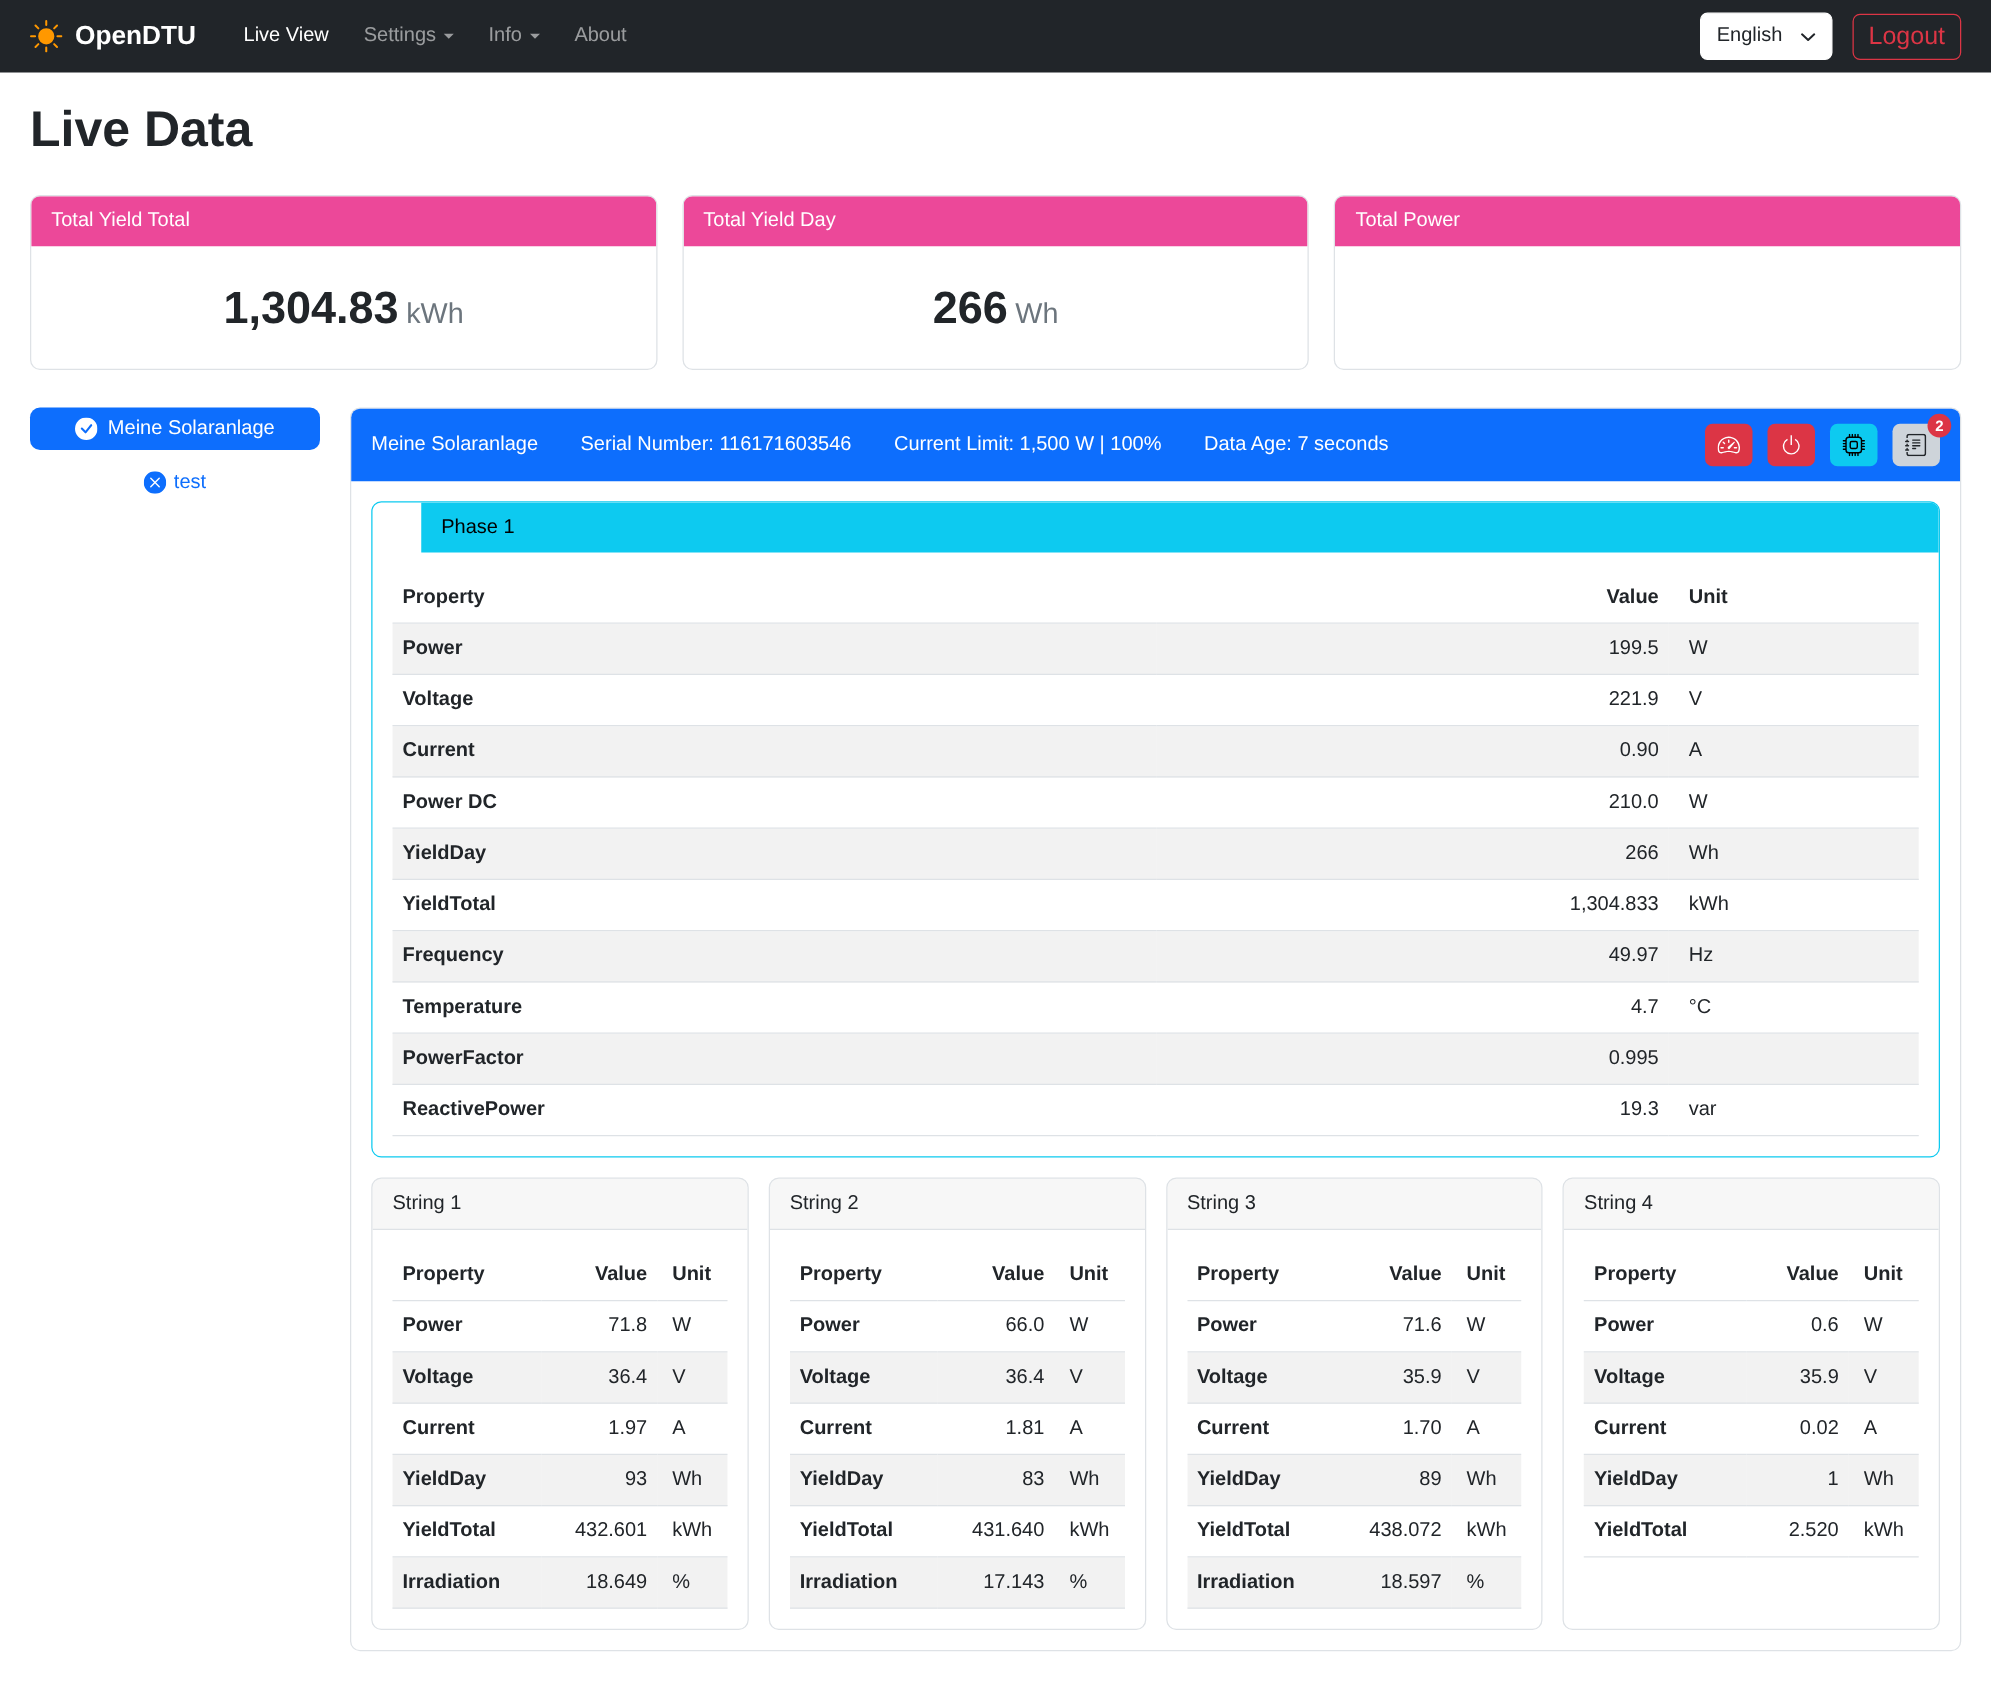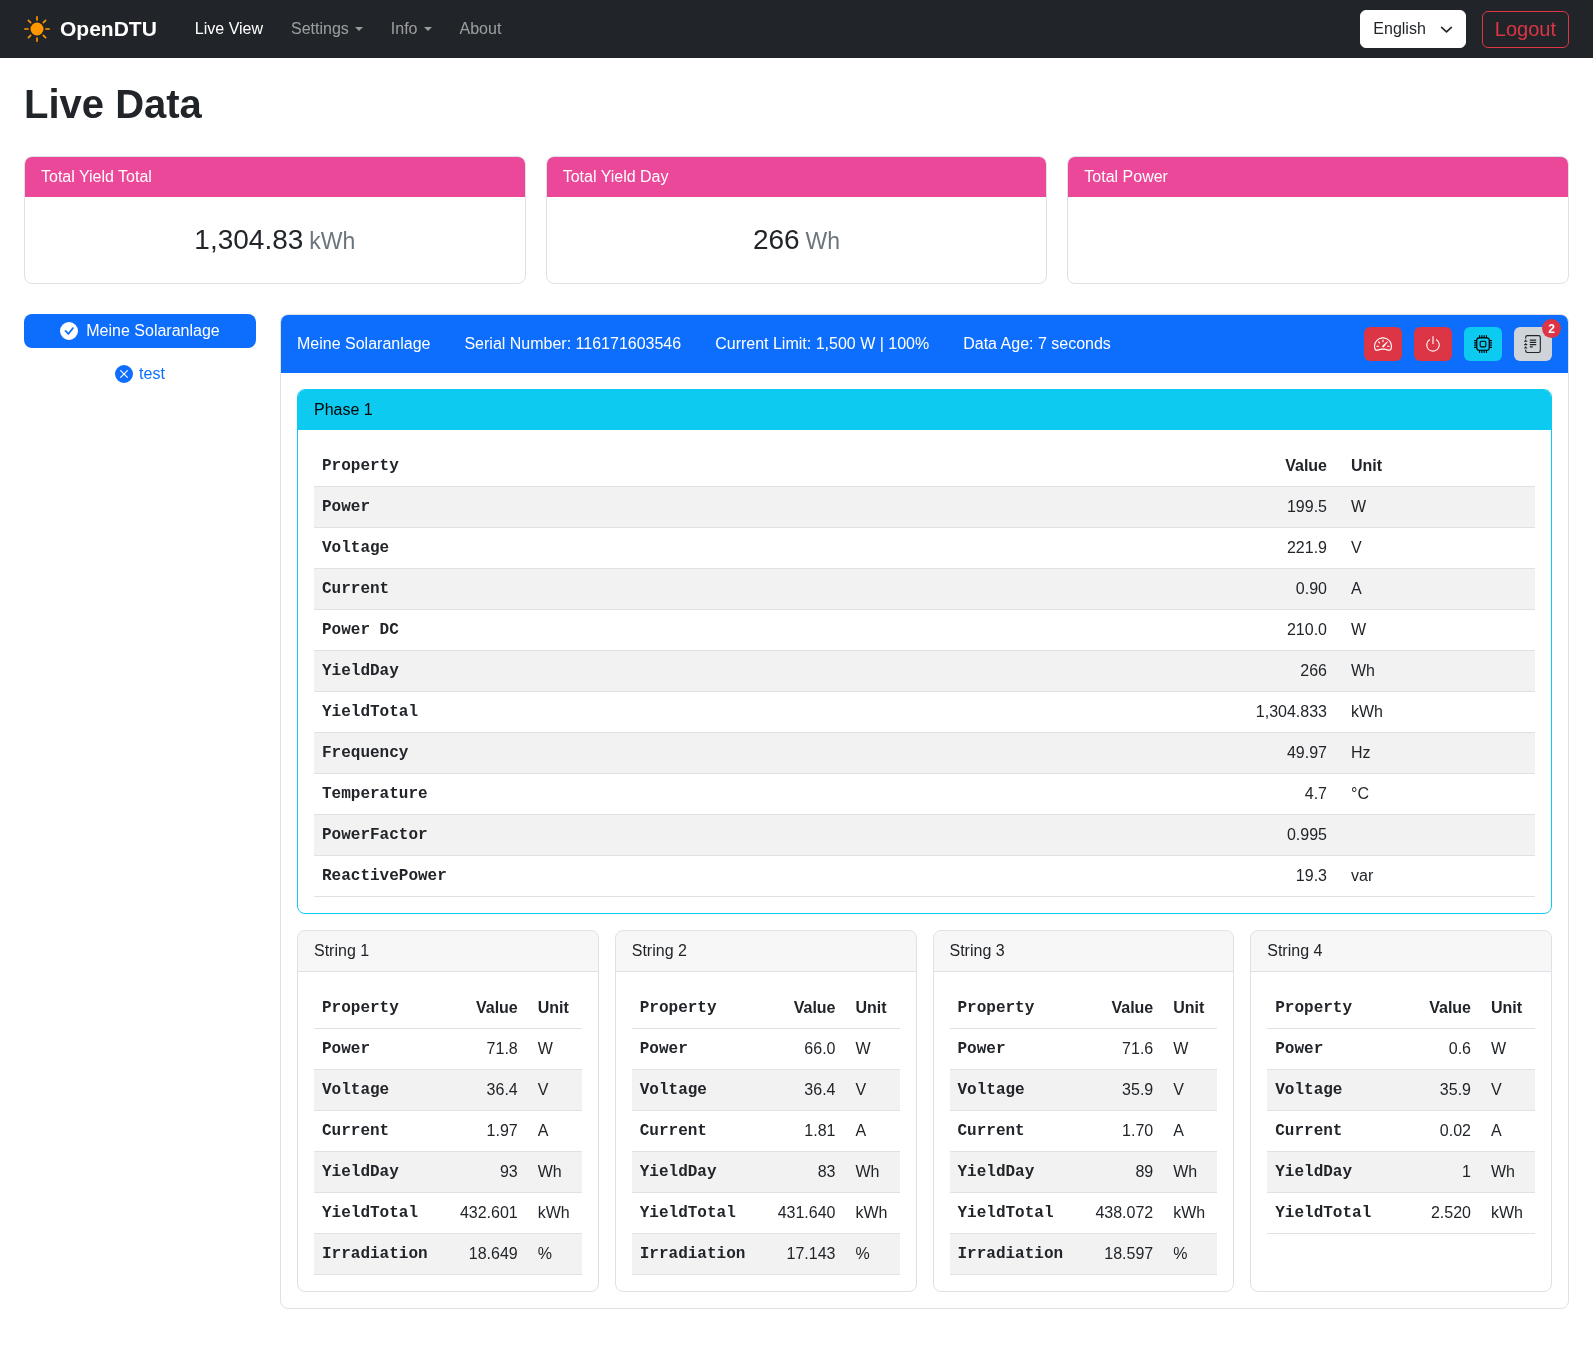--- a/index.html
+++ b/index.html
@@ -53,21 +53,21 @@
 
   
   .container { padding: 0 24px 24px; }
   .page-title { font-size: 40px; font-weight: 700; margin: 16px 0 22px; }
 
   
   .summary-row { display: flex; gap: 20px; margin-bottom: 30px; }
   .sum-card { flex: 1; border: 1px solid #dee2e6; border-radius: 8px; background: #fff; overflow: hidden; }
   .sum-card-header { background: #ec4899; color: #fff; padding: 8px 16px; }
   .sum-card-body { padding: 22px 16px; text-align: center; }
-  .sum-value { font-size: 28px; font-weight: 400; }
+  .sum-value { font-size: 36px; font-weight: 700; }
   .sum-unit { font-size: 23px; color: #6c757d; margin-left: 6px; }
 
   
   .content-row { display: flex; gap: 24px; align-items: flex-start; }
   .sidebar { width: 232px; flex: 0 0 auto; }
   .inv-select-btn {
     width: 100%; background: #0d6efd; color: #fff; border: none; border-radius: 8px;
     padding: 8px 12px; font-size: 16px; display: flex; align-items: center;
     justify-content: center; gap: 8px; cursor: pointer;
   }
@@ -97,30 +97,30 @@
   .badge {
     position: absolute; top: -8px; right: -9px;
     background: #dc3545; color: #fff; font-size: 12px; font-weight: 700;
     min-width: 19px; height: 19px; border-radius: 10px;
     display: flex; align-items: center; justify-content: center; padding: 0 5px;
   }
   .inv-body { padding: 16px; }
 
   
   .phase-card { border: 1px solid #0dcaf0; border-radius: 8px; overflow: hidden; margin-bottom: 16px; }
-  .phase-header { background: #0dcaf0; color: #000; padding: 8px 16px; }
+  .phase-header { background: #0dcaf0; color: #000; padding: 8px 16px; margin-left: 39px; }
   .phase-body { padding: 16px; }
 
   
   table.data-table { width: 100%; border-collapse: collapse; }
   .data-table th, .data-table td {
     padding: 8px; border-bottom: 1px solid #dee2e6; text-align: left; font-size: 16px;
   }
   .data-table th { font-weight: 700; }
-  .data-table .prop { font-weight: 700; font-family: Liberation Mono, monospace; }
+  .data-table .prop { font-weight: 700; }
   .data-table .val { text-align: right; }
   .phase-table .unit { width: 200px; padding-left: 16px; }
   .string-table .unit { width: 56px; padding-left: 12px; }
   .phase-table tbody tr:nth-child(odd) { background: rgba(0,0,0,.05); }
   .string-table tbody tr:nth-child(even) { background: rgba(0,0,0,.05); }
 
   
   .strings-row { display: flex; gap: 16px; align-items: stretch; }
   .string-card {
     flex: 1; border: 1px solid #dee2e6; border-radius: 8px; background: #fff;

